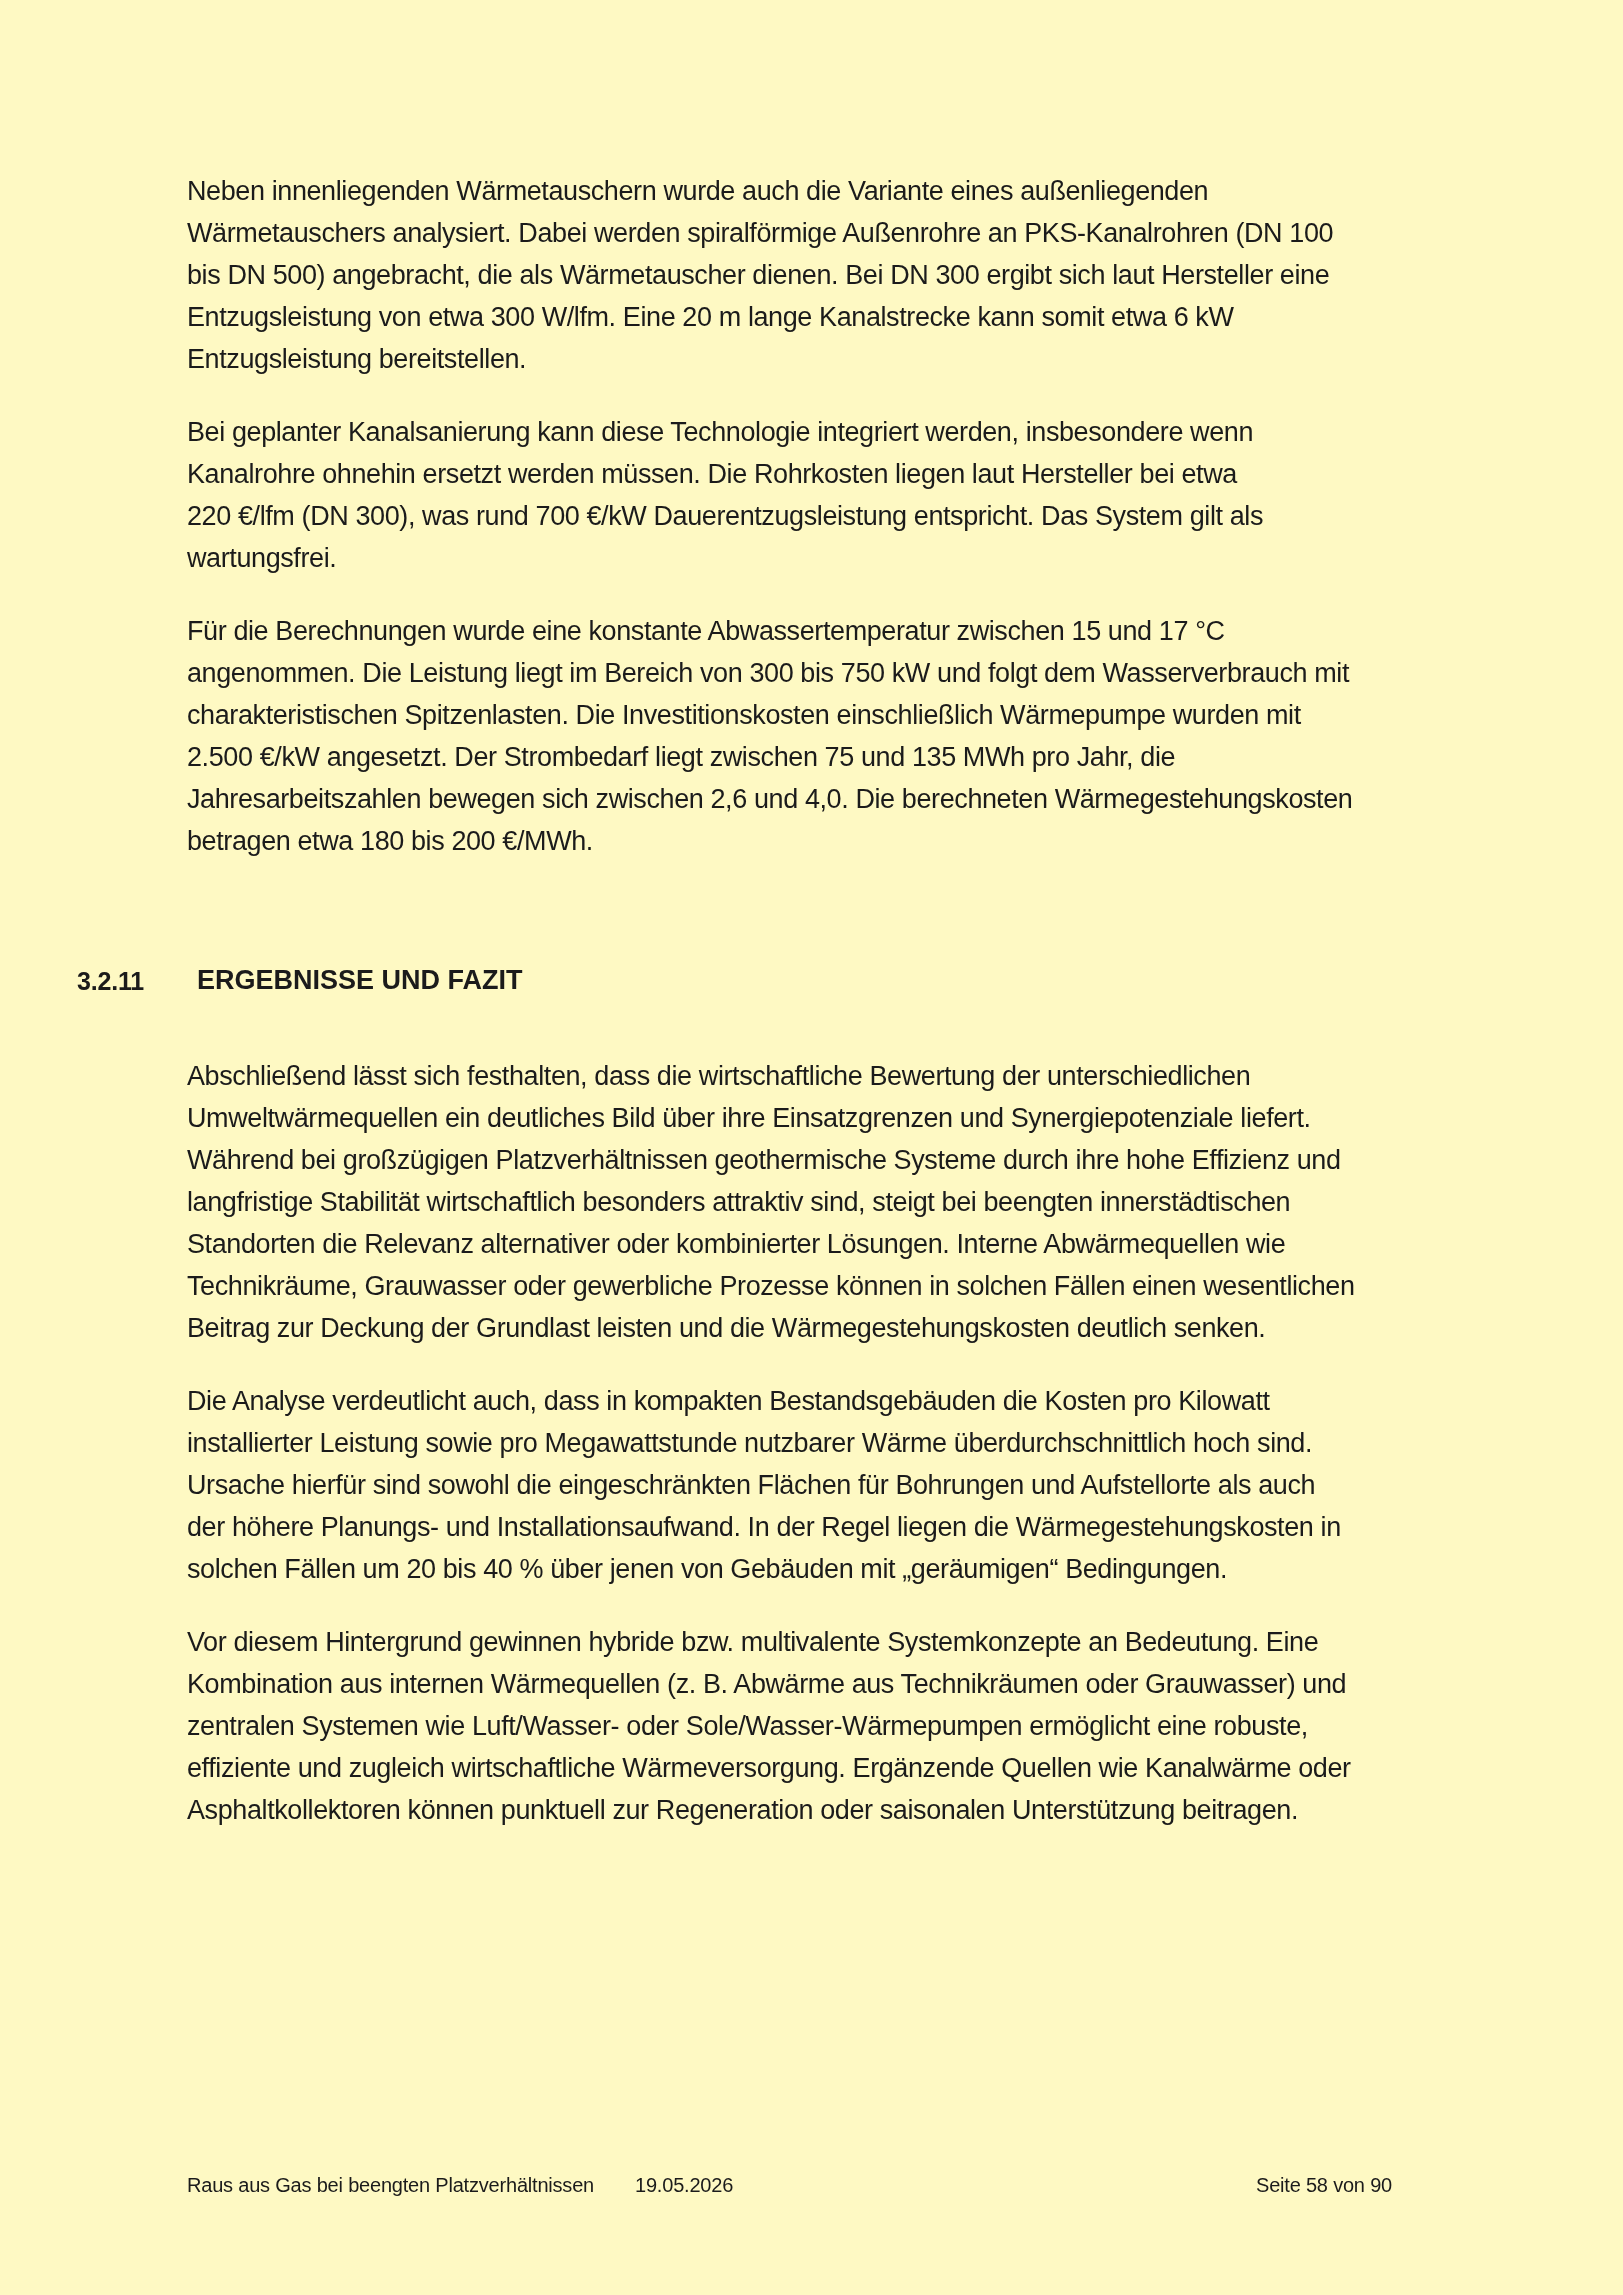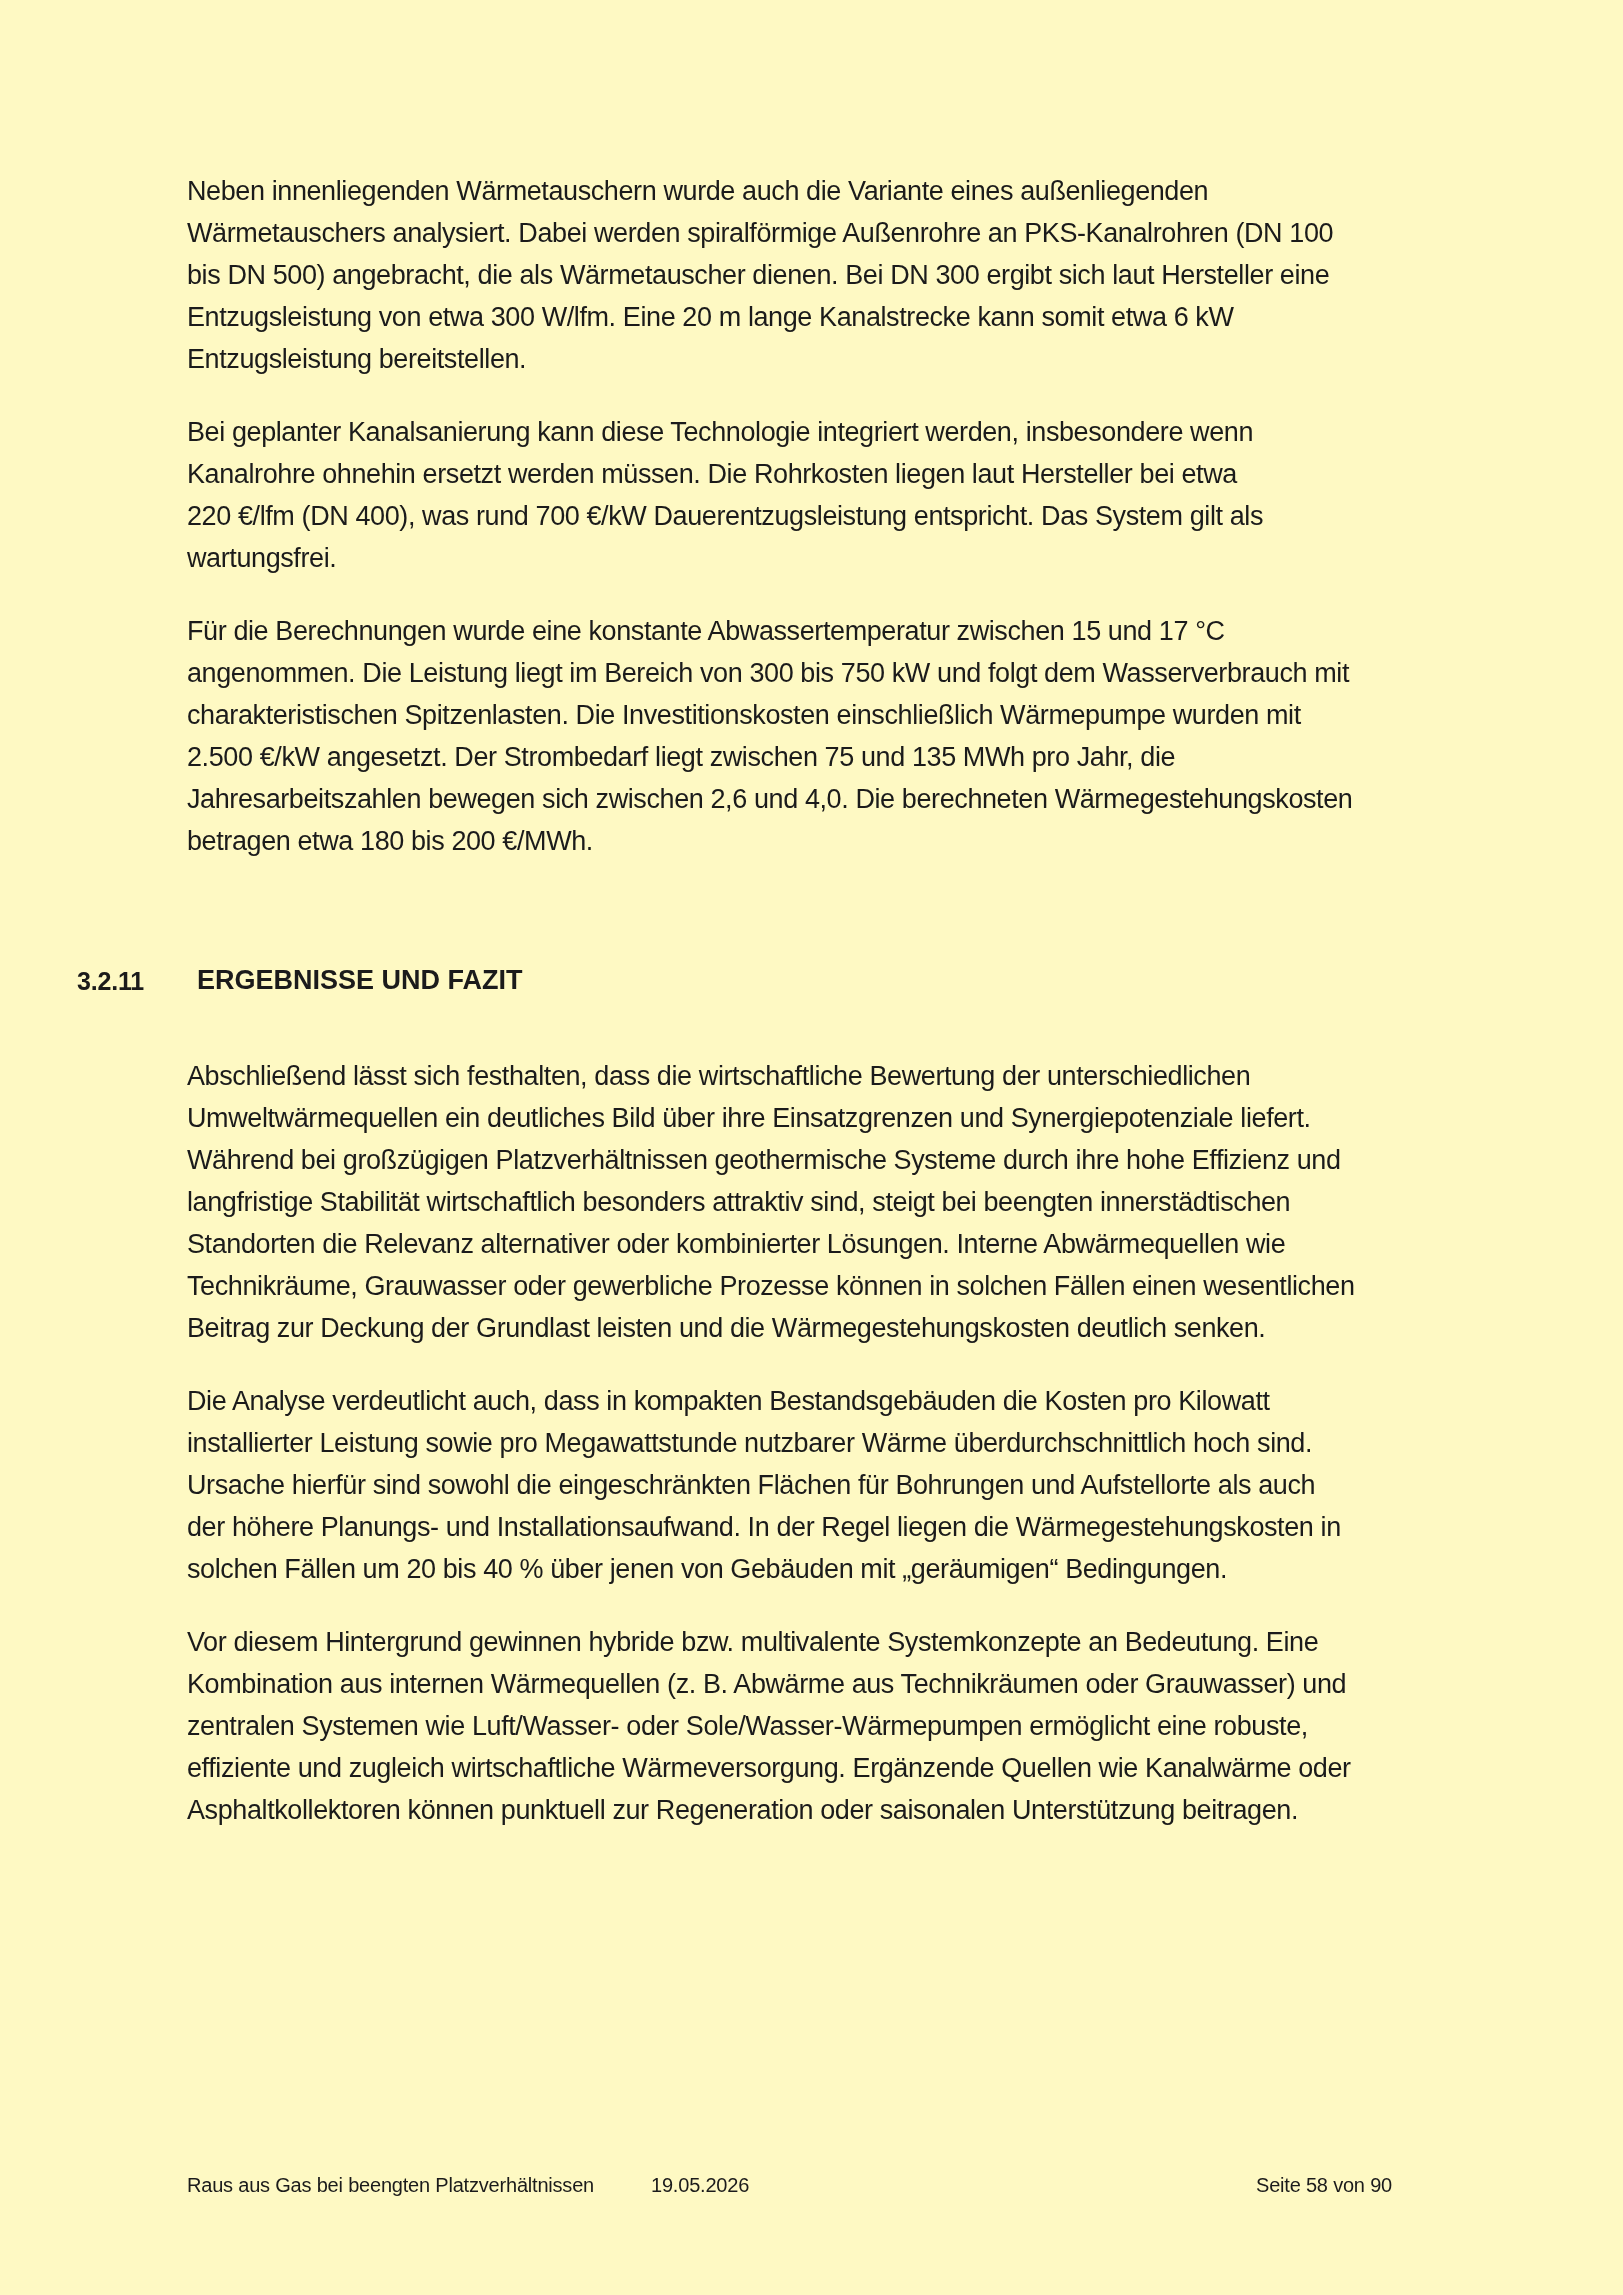--- a/index.html
+++ b/index.html
@@ -62,36 +62,36 @@
     display: flex;
     justify-content: space-between;
     align-items: baseline;
     font-size: 20px;
     line-height: 24px;
     letter-spacing: -0.2px;
     color: #1b1b1b;
   }
   .footer-left {
     display: flex;
-    gap: 57px;
+    gap: 41px;
   }
 </style>
 </head>
 <body>
 
 <main class="page">
   <section class="content">
     <p class="para">Neben innenliegenden Wärmetauschern wurde auch die Variante eines außenliegenden
 Wärmetauschers analysiert. Dabei werden spiralförmige Außenrohre an PKS-Kanalrohren (DN 100
 bis DN 500) angebracht, die als Wärmetauscher dienen. Bei DN 300 ergibt sich laut Hersteller eine
 Entzugsleistung von etwa 300 W/lfm. Eine 20 m lange Kanalstrecke kann somit etwa 6 kW
 Entzugsleistung bereitstellen.</p>
     <p class="para">Bei geplanter Kanalsanierung kann diese Technologie integriert werden, insbesondere wenn
 Kanalrohre ohnehin ersetzt werden müssen. Die Rohrkosten liegen laut Hersteller bei etwa
-220 €/lfm (DN 400), was rund 700 €/kW Dauerentzugsleistung entspricht. Das System gilt als
+220 €/lfm (DN 300), was rund 700 €/kW Dauerentzugsleistung entspricht. Das System gilt als
 wartungsfrei.</p>
     <p class="para">Für die Berechnungen wurde eine konstante Abwassertemperatur zwischen 15 und 17 °C
 angenommen. Die Leistung liegt im Bereich von 300 bis 750 kW und folgt dem Wasserverbrauch mit
 charakteristischen Spitzenlasten. Die Investitionskosten einschließlich Wärmepumpe wurden mit
 2.500 €/kW angesetzt. Der Strombedarf liegt zwischen 75 und 135 MWh pro Jahr, die
 Jahresarbeitszahlen bewegen sich zwischen 2,6 und 4,0. Die berechneten Wärmegestehungskosten
 betragen etwa 180 bis 200 €/MWh.</p>
 
     <div class="heading-row">
       <span class="h-num">3.2.11</span>

